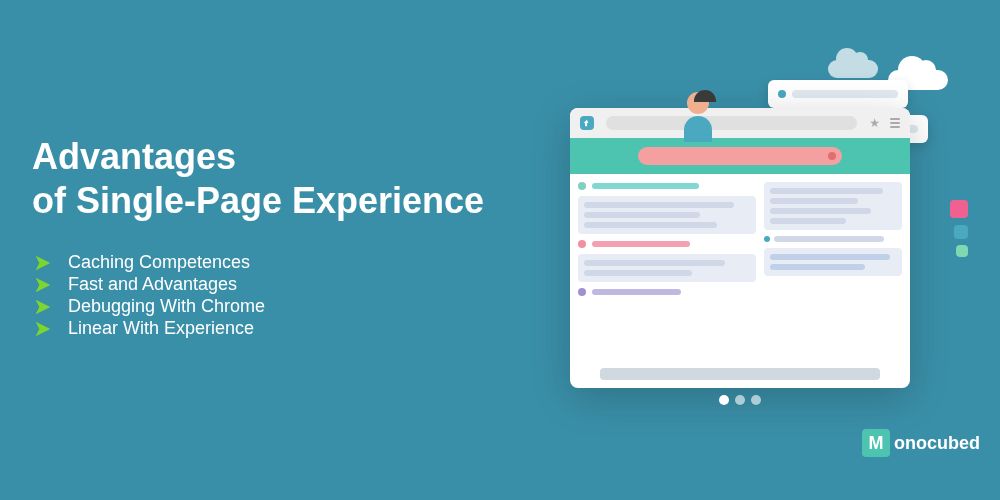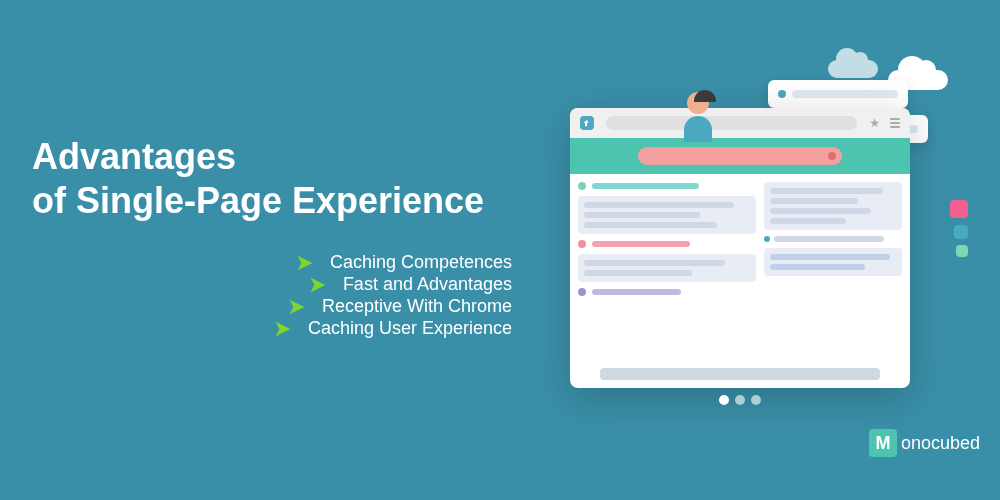--- a/index.html
+++ b/index.html
@@ -34,21 +34,20 @@
       line-height: 1.2;
       margin-bottom: 30px;
       color: white;
     }
 
     .feature-list {
       list-style: none;
       display: flex;
       flex-direction: column;
       gap: 0;
-      align-items: flex-end;
     }
 
     .feature-item {
       display: flex;
       align-items: center;
       gap: 14px;
       font-size: 18px;
       color: white;
     }
 
@@ -408,21 +407,21 @@
       display: flex;
       align-items: center;
       justify-content: center;
       font-weight: 900;
       font-size: 18px;
       color: white;
     }
 
     .logo-text {
       font-size: 18px;
-      font-weight: 400;
+      font-weight: 700;
       color: white;
     }
 
     
     .monitor-base {
       position: absolute;
       bottom: 55px;
       left: 50%;
       transform: translateX(-50%);
       width: 280px;
@@ -452,27 +451,27 @@
       <li class="feature-item">
         <svg class="arrow-icon" viewBox="0 0 24 24" fill="#7dd630">
           <polygon points="4,4 20,12 4,20 8,12"></polygon>
         </svg>
         <span>Fast and Advantages</span>
       </li>
       <li class="feature-item">
         <svg class="arrow-icon" viewBox="0 0 24 24" fill="#7dd630">
           <polygon points="4,4 20,12 4,20 8,12"></polygon>
         </svg>
-        <span>Receptive With Chrome</span>
+        <span>Debugging With Chrome</span>
       </li>
       <li class="feature-item">
         <svg class="arrow-icon" viewBox="0 0 24 24" fill="#7dd630">
           <polygon points="4,4 20,12 4,20 8,12"></polygon>
         </svg>
-        <span>Caching User Experience</span>
+        <span>Linear With Experience</span>
       </li>
     </ul>
   </div>
 
   <div class="right-panel">
 
     <div class="cloud cloud-1"></div>
     <div class="cloud cloud-2"></div>
 
     <div class="floating-card float-top-1">

